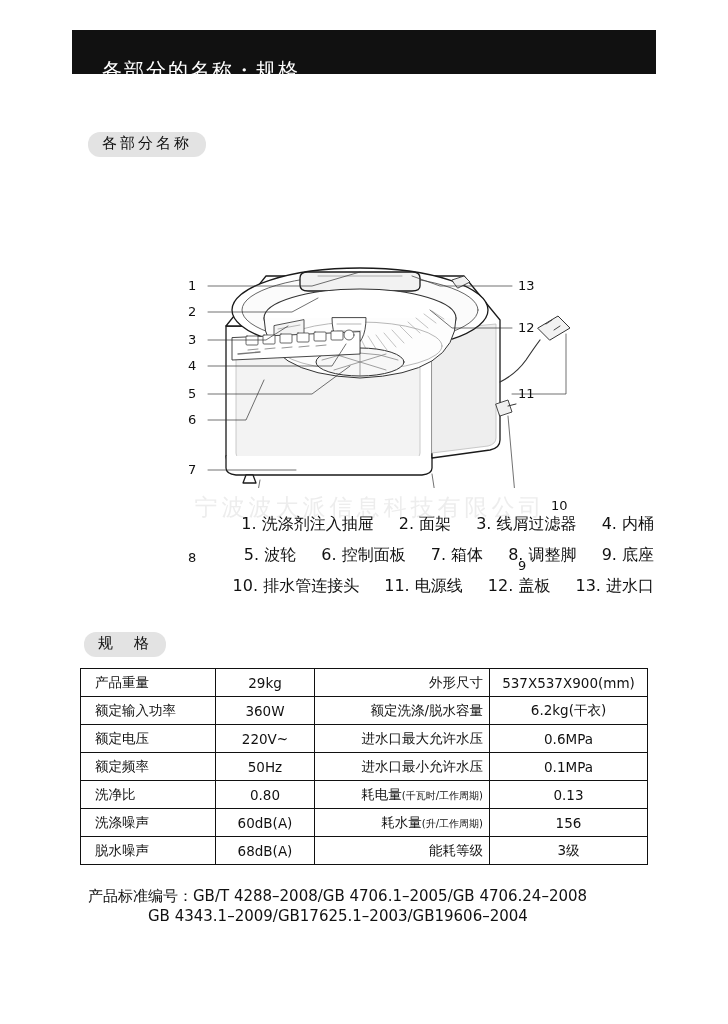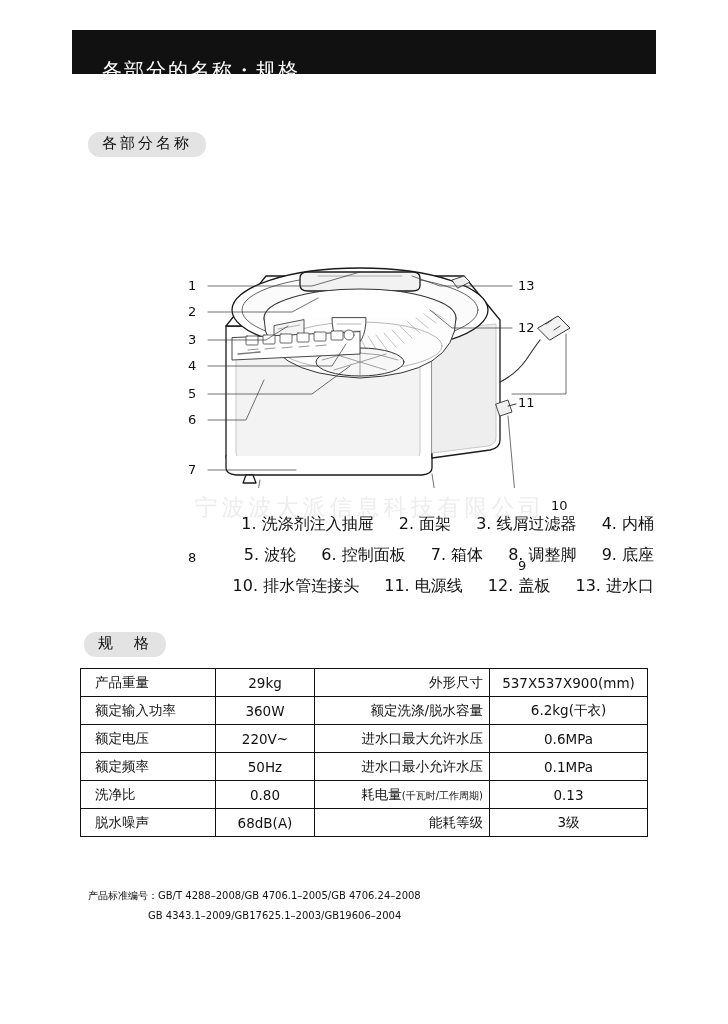--- a/index.html
+++ b/index.html
@@ -76,21 +76,21 @@
   }
   table.spec td.c0{width:114px;text-align:left;padding-left:14px;}
   table.spec td.c1{width:86px;}
   table.spec td.c2{width:140px;text-align:right;padding-left:28px;}
   table.spec td.c3{width:auto;margin-top:40px;}
   .sub{font-size:10px;}
 
   
   .notes{
     position:absolute;left:80px;top:886px;width:580px;
-    font-size:10px;line-height:20px;color:#111;
+    font-size:15px;line-height:20px;color:#111;
   }
   .notes .n1{margin-left:8px;}
   .notes .n2{margin-left:68px;}
 
   
   .lead-num{
     position:absolute;font-size:13px;color:#111;
   }
 </style>
 </head>
@@ -213,21 +213,21 @@
     <span class="lead-num" style="left:128px;top:136px;">2</span>
     <span class="lead-num" style="left:128px;top:164px;">3</span>
     <span class="lead-num" style="left:128px;top:190px;">4</span>
     <span class="lead-num" style="left:128px;top:218px;">5</span>
     <span class="lead-num" style="left:128px;top:244px;">6</span>
     <span class="lead-num" style="left:128px;top:294px;">7</span>
     <span class="lead-num" style="left:128px;top:382px;">8</span>
 
     <span class="lead-num" style="left:458px;top:110px;">13</span>
     <span class="lead-num" style="left:458px;top:152px;">12</span>
-    <span class="lead-num" style="left:458px;top:227px;">11</span>
+    <span class="lead-num" style="left:458px;top:218px;">11</span>
     <span class="lead-num" style="left:458px;top:330px;margin-left:33px;">10</span>
     <span class="lead-num" style="left:458px;top:390px;">9</span>
   </div>
 
   <div class="watermark">宁波波大派信息科技有限公司</div>
 
   <div class="legend">
     <span class="ln">
       <span class="it">1. 洗涤剂注入抽屉</span>
       <span class="it">2. 面架</span>
@@ -280,20 +280,26 @@
         <td class="c2"><span>进水口最小允许水压</span><span class="sub"></span></td>
         <td class="c3">0.1MPa</td>
       </tr>
       <tr>
         <td class="c0">洗净比</td>
         <td class="c1">0.80</td>
         <td class="c2"><span>耗电量</span><span class="sub">(千瓦时/工作周期)</span></td>
         <td class="c3">0.13</td>
       </tr>
       <tr>
+        <td class="c0">洗涤噪声</td>
+        <td class="c1">60dB(A)</td>
+        <td class="c2"><span>耗水量</span><span class="sub">(升/工作周期)</span></td>
+        <td class="c3">156</td>
+      </tr>
+      <tr>
         <td class="c0">脱水噪声</td>
         <td class="c1">68dB(A)</td>
         <td class="c2"><span>能耗等级</span><span class="sub"></span></td>
         <td class="c3">3级</td>
       </tr>
     </tbody>
   </table>
 
   <div class="notes">
     <div class="n1">产品标准编号：GB/T 4288–2008/GB 4706.1–2005/GB 4706.24–2008</div>

